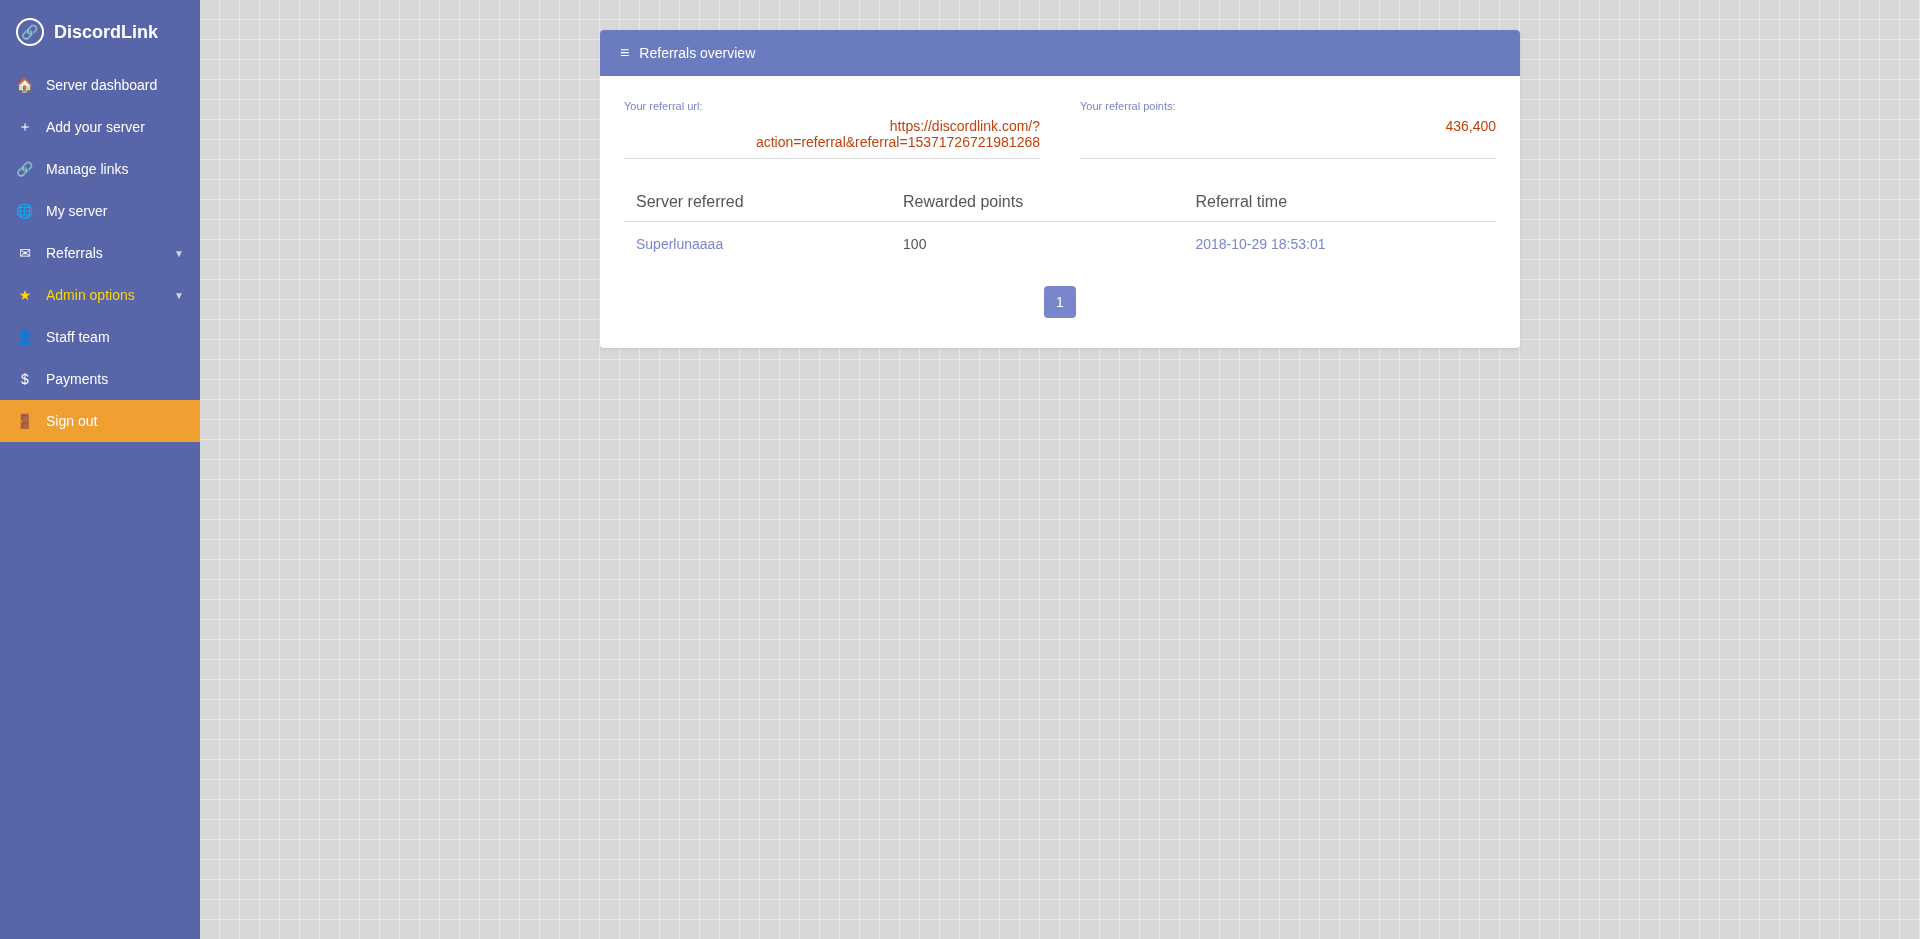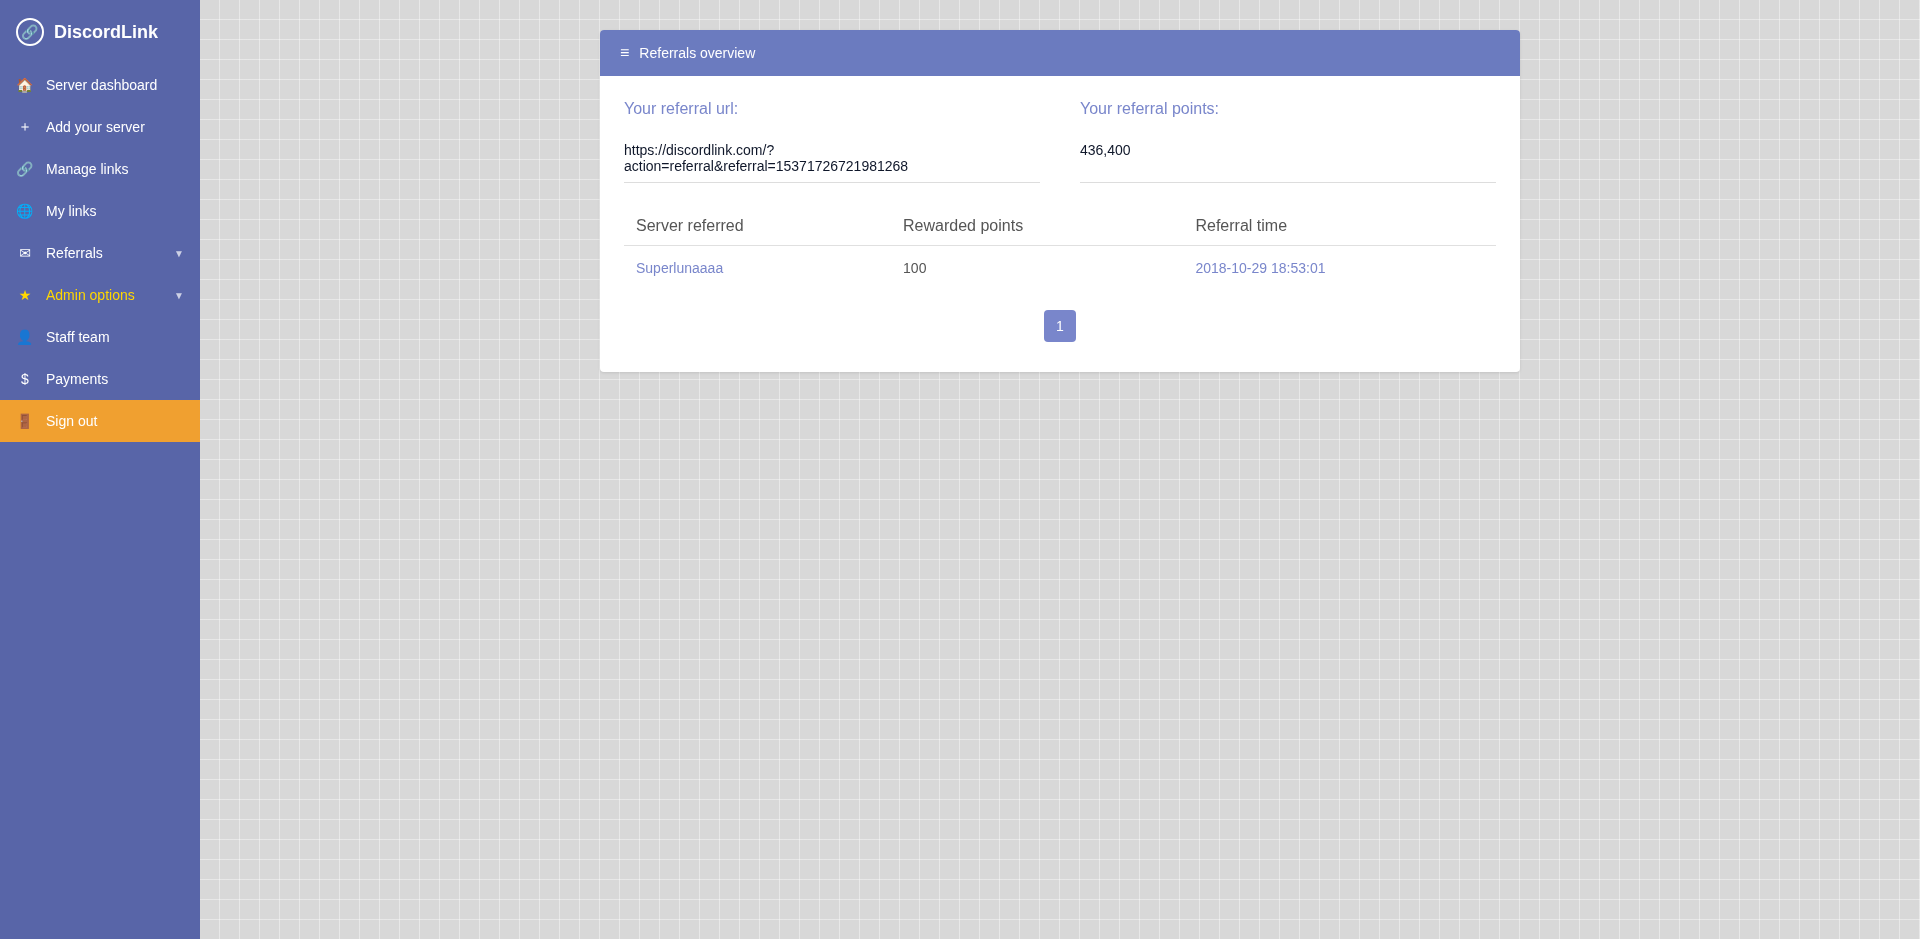--- a/index.html
+++ b/index.html
@@ -122,27 +122,28 @@
       gap: 40px;
       margin-bottom: 24px;
     }
     .referral-field {
       flex: 1;
       border-bottom: 1px solid #ddd;
       padding-bottom: 8px;
     }
     .referral-field label {
       display: block;
-      font-size: 16px;
+      font-size: 11px;
       color: #7986cb;
-      margin-bottom: 24px;
+      margin-bottom: 6px;
     }
     .referral-field .field-value {
       font-size: 14px;
-      color: #0f172a;
+      color: #c2410c;
+      text-align: right;
     }
 
     
     .ref-table {
       width: 100%;
       border-collapse: collapse;
     }
     .ref-table thead tr {
       border-bottom: 1px solid #e0e0e0;
     }
@@ -200,21 +201,21 @@
   <a class="nav-item">
     <span class="nav-icon">＋</span>
     <span>Add your server</span>
   </a>
   <a class="nav-item">
     <span class="nav-icon">🔗</span>
     <span>Manage links</span>
   </a>
   <a class="nav-item">
     <span class="nav-icon">🌐</span>
-    <span>My links</span>
+    <span>My server</span>
   </a>
   <a class="nav-item">
     <span class="nav-icon">✉</span>
     <span>Referrals</span>
     <span class="chevron">▼</span>
   </a>
   <a class="nav-item yellow-text">
     <span class="nav-icon" style="color:#ffd700;">★</span>
     <span>Admin options</span>
     <span class="chevron">▼</span>

